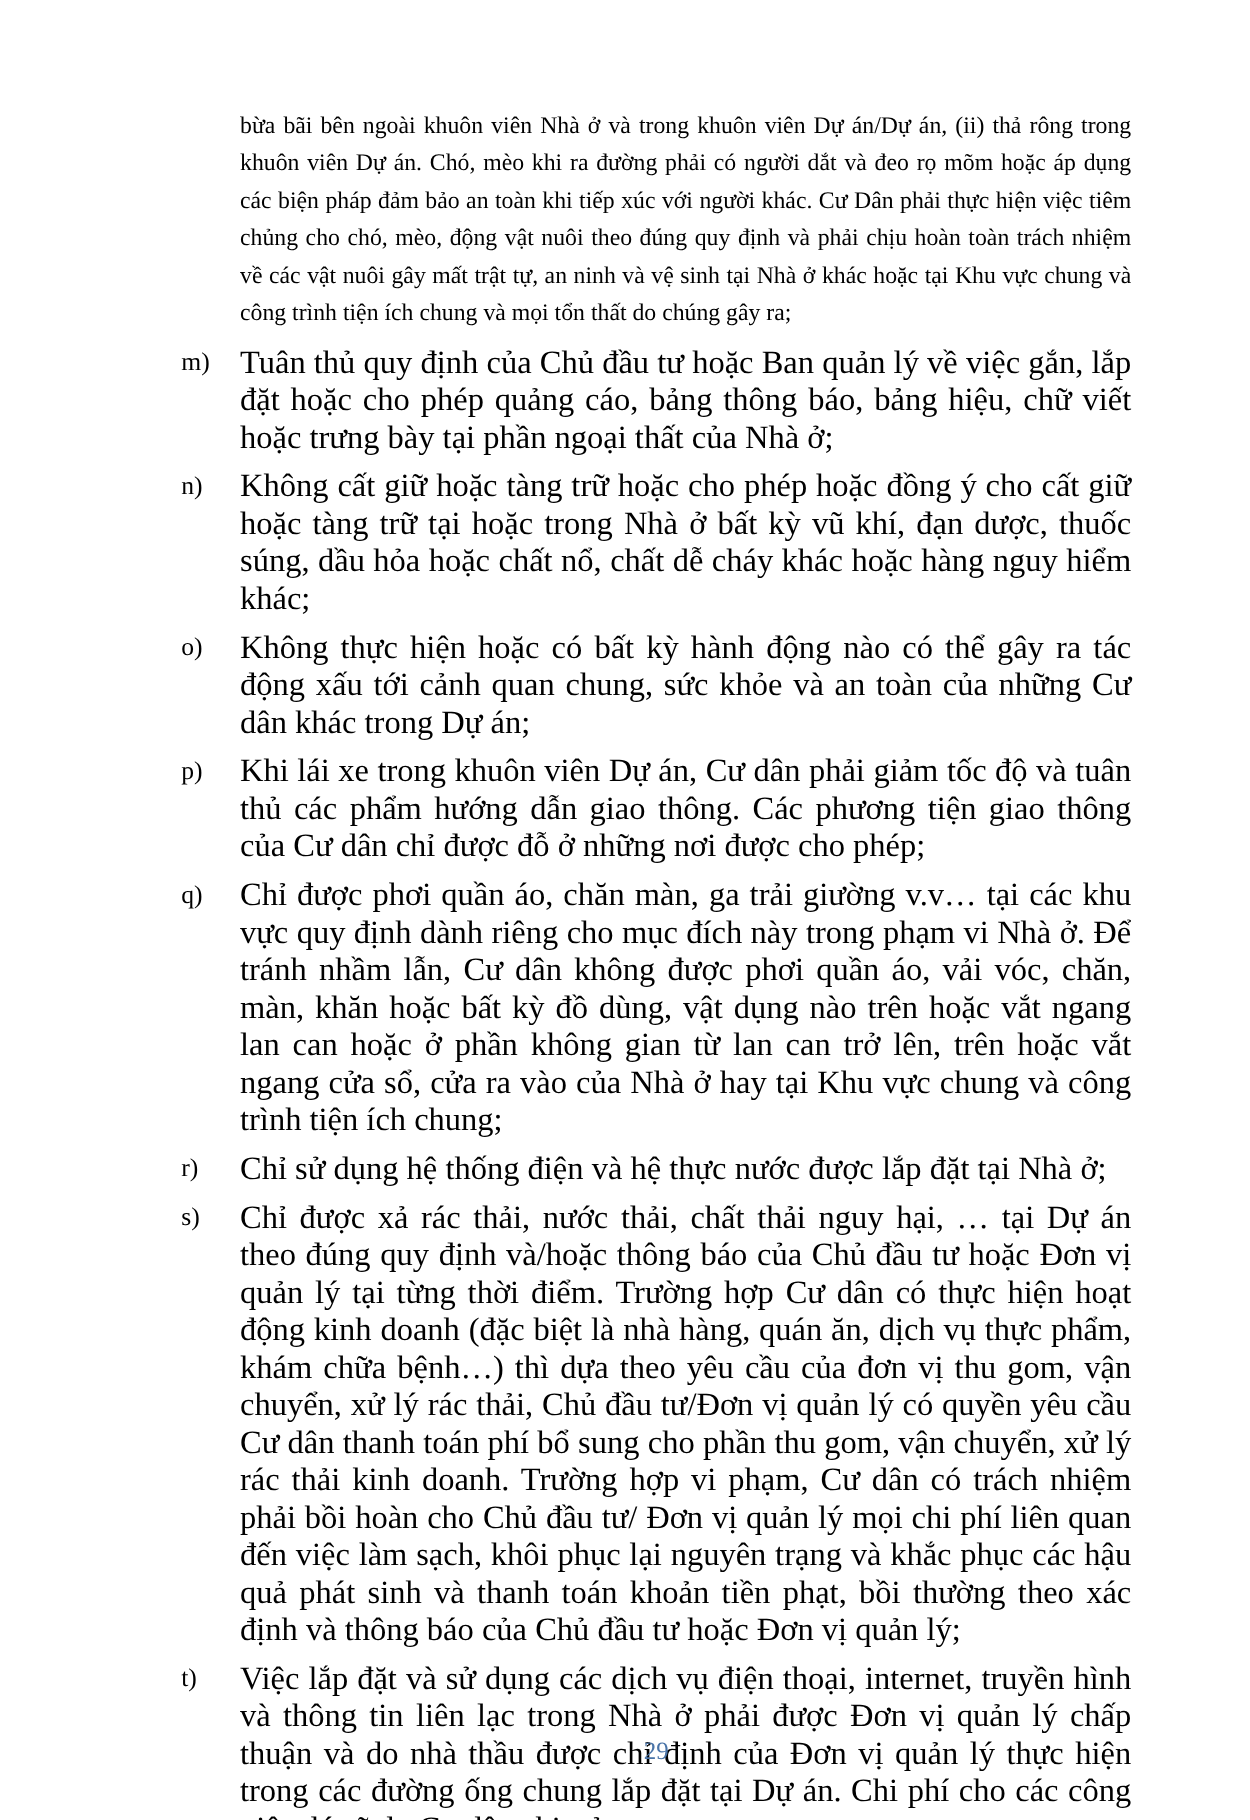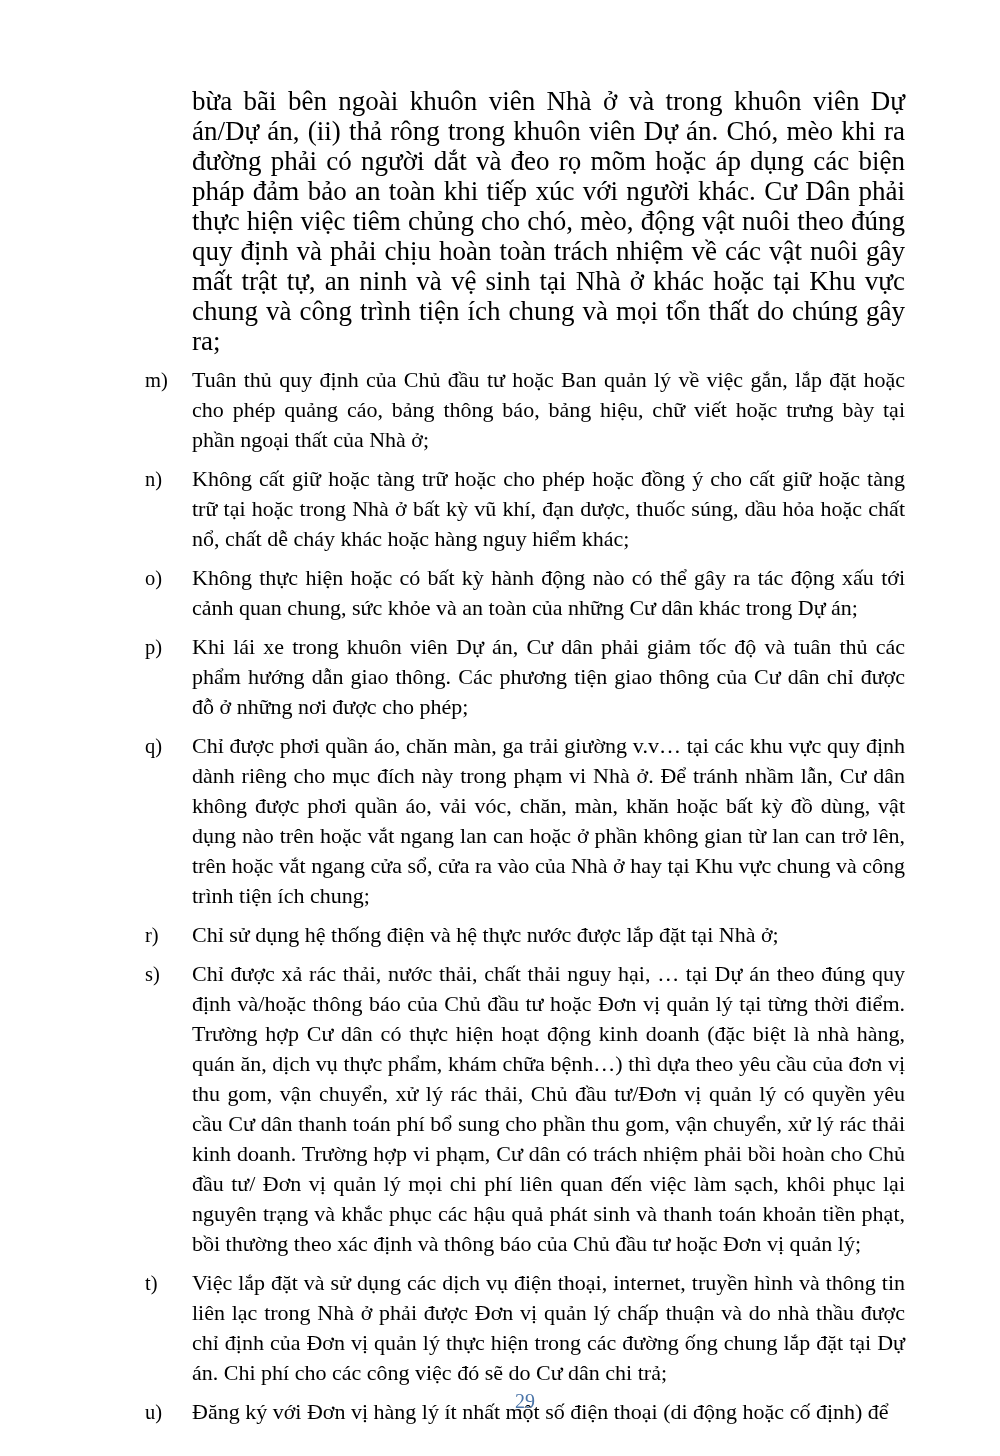--- a/index.html
+++ b/index.html
@@ -18,38 +18,38 @@
   }
   .content {
     position: absolute;
     left: 145px;
     top: 86px;
     width: 760px;
   }
   .para-cont {
     margin: 0 0 9px 47px;
     text-align: justify;
-    font-size: 27px;
+    font-size: 19px;
     line-height: 30px;
   }
   .list-item {
     display: flex;
     align-items: flex-start;
     margin: 0 0 9px 0;
   }
   .item-label {
     flex: 0 0 47px;
     width: 47px;
     font-size: 20.5px;
     line-height: 30px;
   }
   .item-text {
     flex: 1 1 auto;
     text-align: justify;
-    font-size: 22px;
+    font-size: 26px;
     line-height: 30px;
   }
   .footer {
     position: absolute;
     left: 145px;
     top: 1388px;
     width: 760px;
     text-align: center;
   }
   .page-number {

